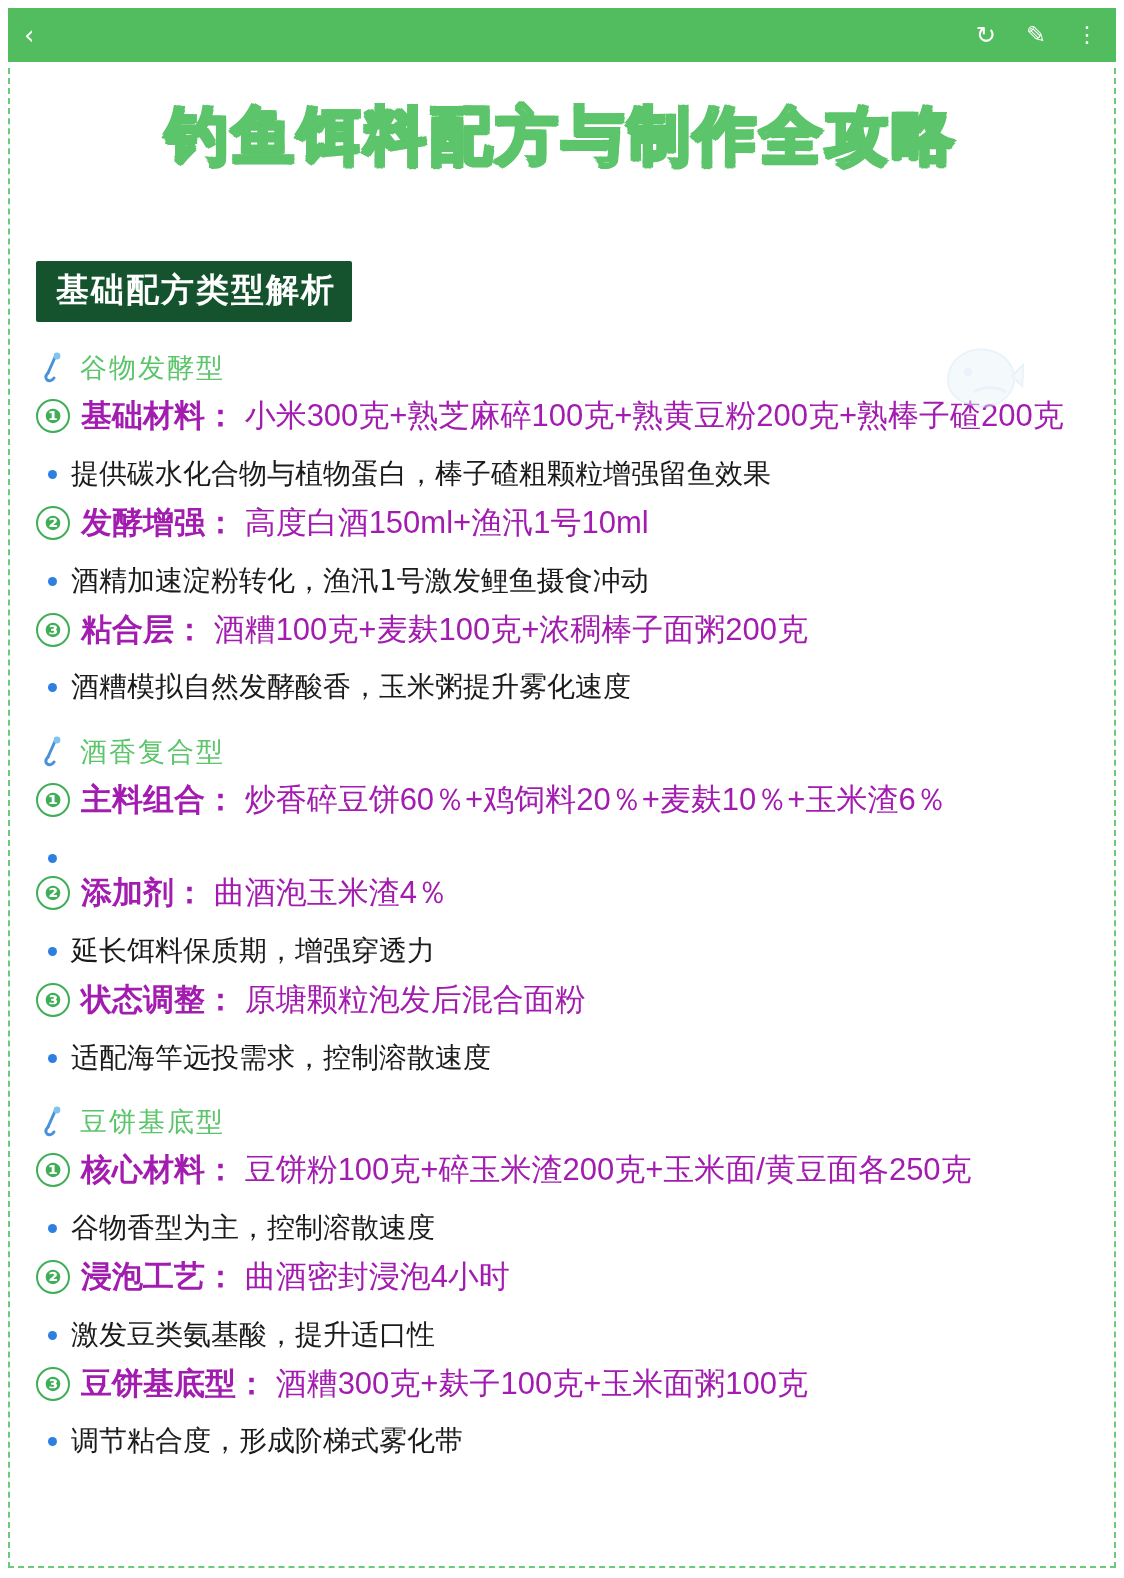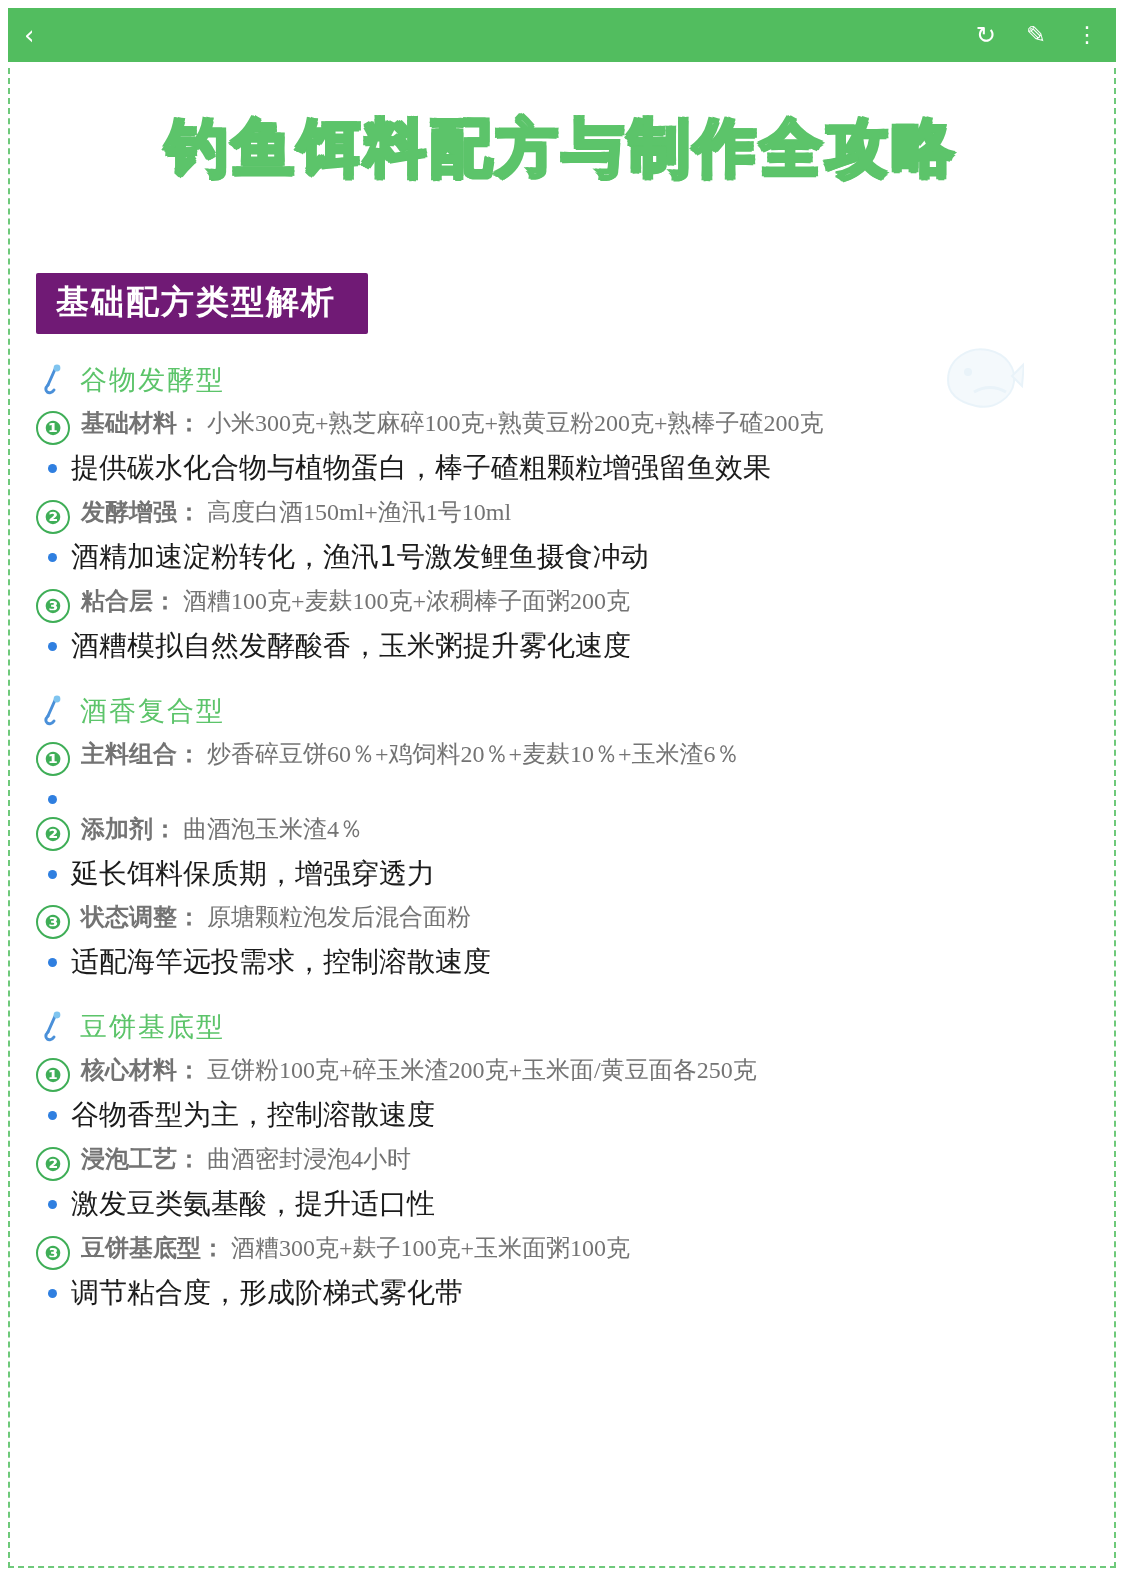--- a/index.html
+++ b/index.html
@@ -52,21 +52,21 @@
     width: 1108px; height: 1500px;
     border: 2px dashed #6ec97a;
     border-top: none;
     background: #ffffff;
     padding: 0 26px;
     overflow: hidden;
   }
 
   
   .title {
-    margin-top: 44px;
+    margin-top: 32px;
     text-align: center;
     font-family: "DejaVu Sans", sans-serif;
     font-size: 62px;
     font-weight: bold;
     letter-spacing: 4px;
     color: #ffffff;
     -webkit-text-stroke: 3px #5cc46a;
     text-shadow:
       2px 2px 0 #5cc46a, -2px 2px 0 #5cc46a,
       2px -2px 0 #5cc46a, -2px -2px 0 #5cc46a,
@@ -79,26 +79,26 @@
     position: absolute;
     right: 90px; top: 272px;
     width: 90px; height: 78px;
     opacity: 0.5;
   }
 
   
   .section-pill {
     display: inline-block;
     margin-top: 90px;
-    background: #701a75;
+    background: #14532d;
     color: #ffffff;
     font-size: 33px;
     font-weight: bold;
     font-family: "DejaVu Sans", sans-serif;
-    padding: 7px 32px 9px 20px;
+    padding: 7px 16px 9px 20px;
     letter-spacing: 2px;
     border-radius: 2px;
   }
 
   
   .group {
     display: flex;
     align-items: center;
     margin-top: 28px;
     margin-bottom: 2px;
@@ -132,32 +132,32 @@
     font-size: 20px;
     font-weight: bold;
     display: flex;
     align-items: center;
     justify-content: center;
     margin-right: 11px;
     margin-top: 4px;
     font-family: "DejaVu Sans", sans-serif;
   }
   .itext {
-    font-size: 24px;
+    font-size: 31px;
     line-height: 1.35;
-    color: #737373;
-    font-family: Liberation Serif, serif;
+    color: #a21caf;
+    font-family: Liberation Sans, sans-serif;
   }
   .itext b { font-weight: bold; }
 
   
   .bullet {
     display: flex;
     align-items: flex-start;
-    margin-top: 4px;
+    margin-top: 18px;
     padding-left: 6px;
   }
   .dot {
     flex: none;
     width: 9px; height: 9px;
     border-radius: 50%;
     background: #2f7fe0;
     margin: 15px 14px 0 6px;
   }
   .btext {

